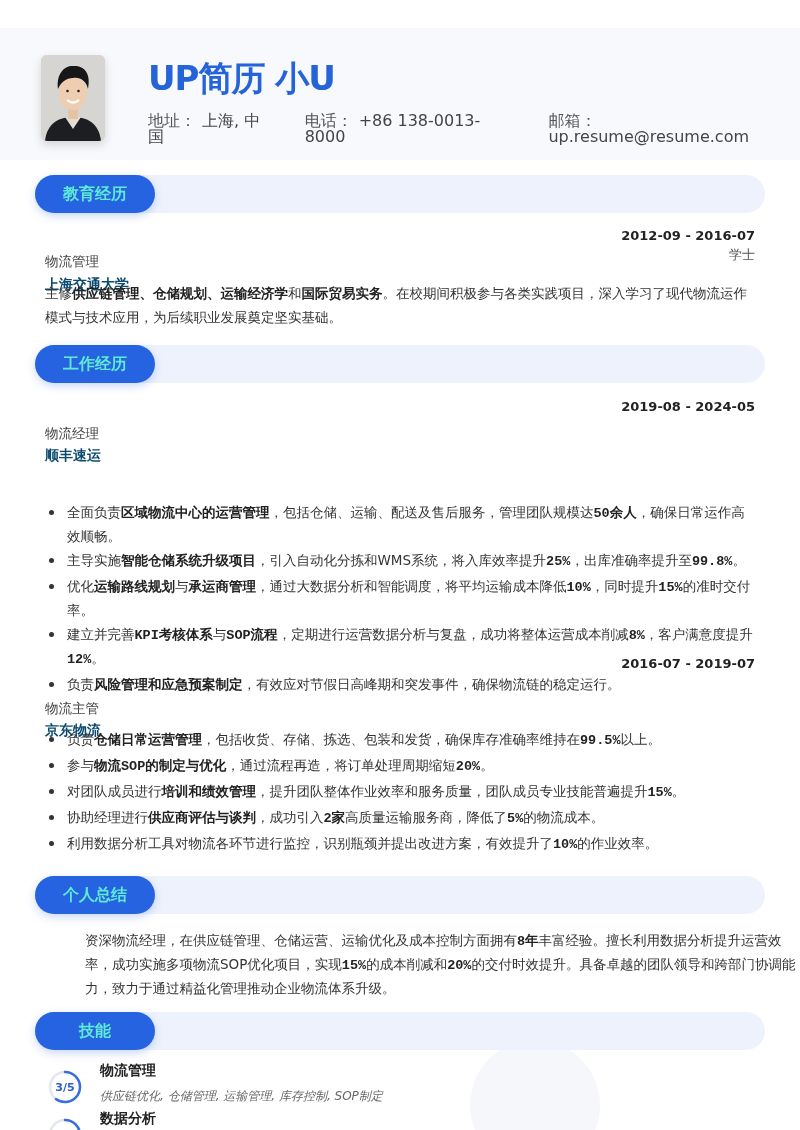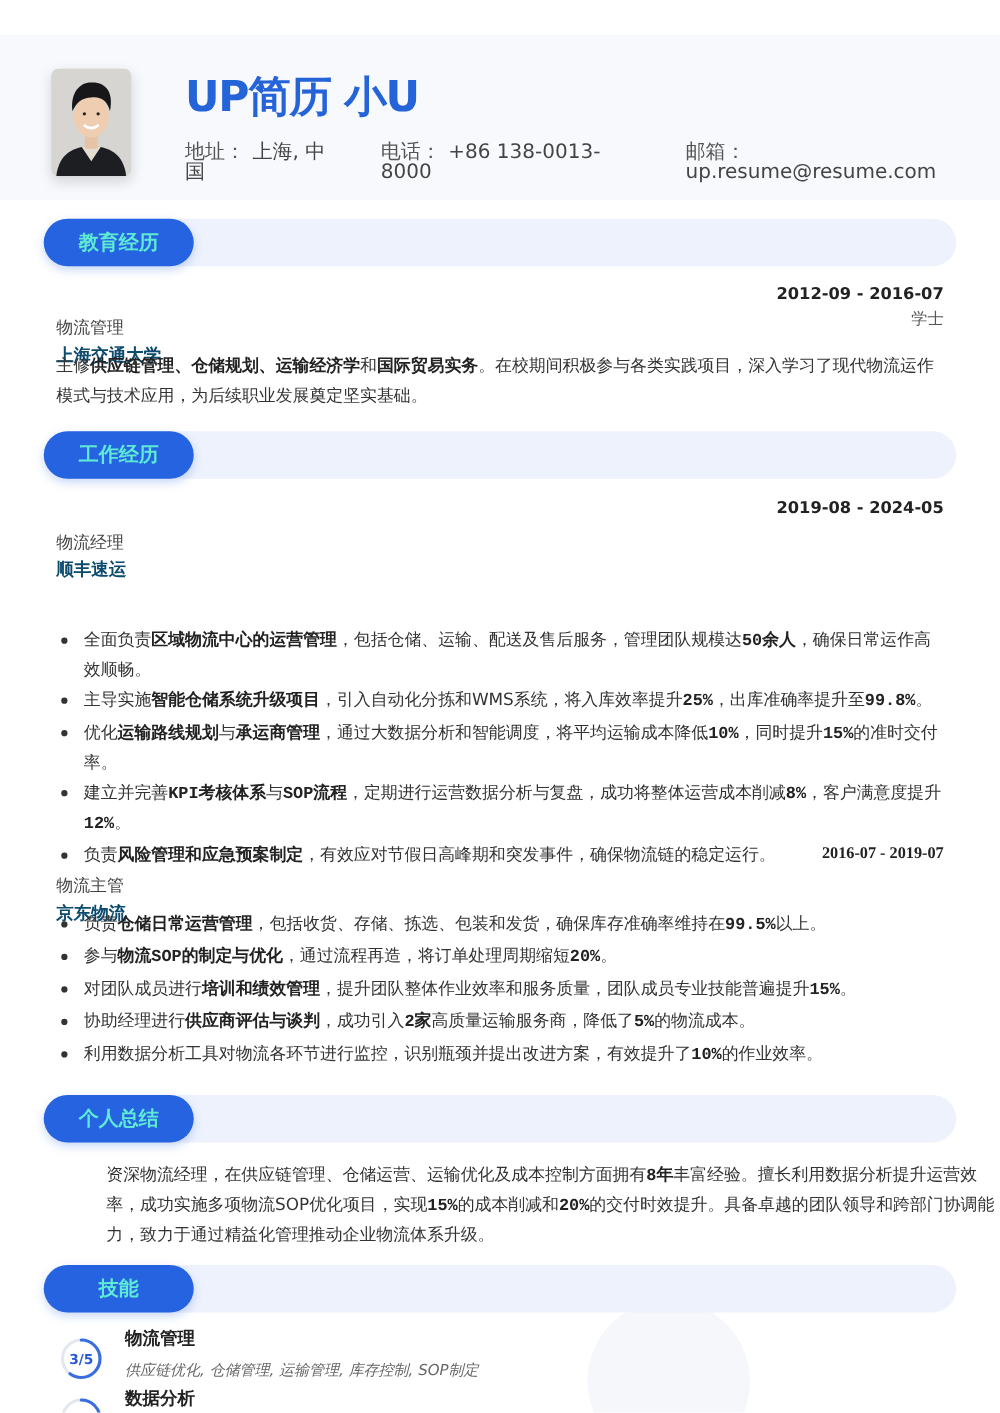--- a/index.html
+++ b/index.html
@@ -80,21 +80,21 @@
 <div class="entry-sub" style="top:425px;">物流经理</div>
 <ul class="bullets" style="top:453px;margin-top:48px;">
     <li><span>全面负责</span><b>区域物流中心的运营管理</b><span>，包括仓储、运输、配送及售后服务，管理团队规模达</span><b>50余人</b><span>，确保日常运作高效顺畅。</span></li>
     <li><span>主导实施</span><b>智能仓储系统升级项目</b><span>，引入自动化分拣和WMS系统，将入库效率提升</span><b>25%</b><span>，出库准确率提升至</span><b>99.8%</b><span>。</span></li>
     <li><span>优化</span><b>运输路线规划</b><span>与</span><b>承运商管理</b><span>，通过大数据分析和智能调度，将平均运输成本降低</span><b>10%</b><span>，同时提升</span><b>15%</b><span>的准时交付率。</span></li>
     <li><span>建立并完善</span><b>KPI考核体系</b><span>与</span><b>SOP流程</b><span>，定期进行运营数据分析与复盘，成功将整体运营成本削减</span><b>8%</b><span>，客户满意度提升</span><b>12%</b><span>。</span></li>
     <li><span>负责</span><b>风险管理和应急预案制定</b><span>，有效应对节假日高峰期和突发事件，确保物流链的稳定运行。</span></li>
   </ul>
 
 <div class="entry-title" style="top:674px;">京东物流</div>
-<div class="entry-date" style="top:674px;font-family:Liberation Serif, serif;">2016-07 - 2019-07</div>
+<div class="entry-date" style="top:656px;">2016-07 - 2019-07</div>
 <div class="entry-sub" style="top:700px;">物流主管</div>
 <ul class="bullets" style="top:728px;">
     <li><span>负责</span><b>仓储日常运营管理</b><span>，包括收货、存储、拣选、包装和发货，确保库存准确率维持在</span><b>99.5%</b><span>以上。</span></li>
     <li><span>参与</span><b>物流SOP的制定与优化</b><span>，通过流程再造，将订单处理周期缩短</span><b>20%</b><span>。</span></li>
     <li><span>对团队成员进行</span><b>培训和绩效管理</b><span>，提升团队整体作业效率和服务质量，团队成员专业技能普遍提升</span><b>15%</b><span>。</span></li>
     <li><span>协助经理进行</span><b>供应商评估与谈判</b><span>，成功引入</span><b>2家</b><span>高质量运输服务商，降低了</span><b>5%</b><span>的物流成本。</span></li>
     <li><span>利用数据分析工具对物流各环节进行监控，识别瓶颈并提出改进方案，有效提升了</span><b>10%</b><span>的作业效率。</span></li>
   </ul>
 
 <div class="section-head" style="top:876px;">

